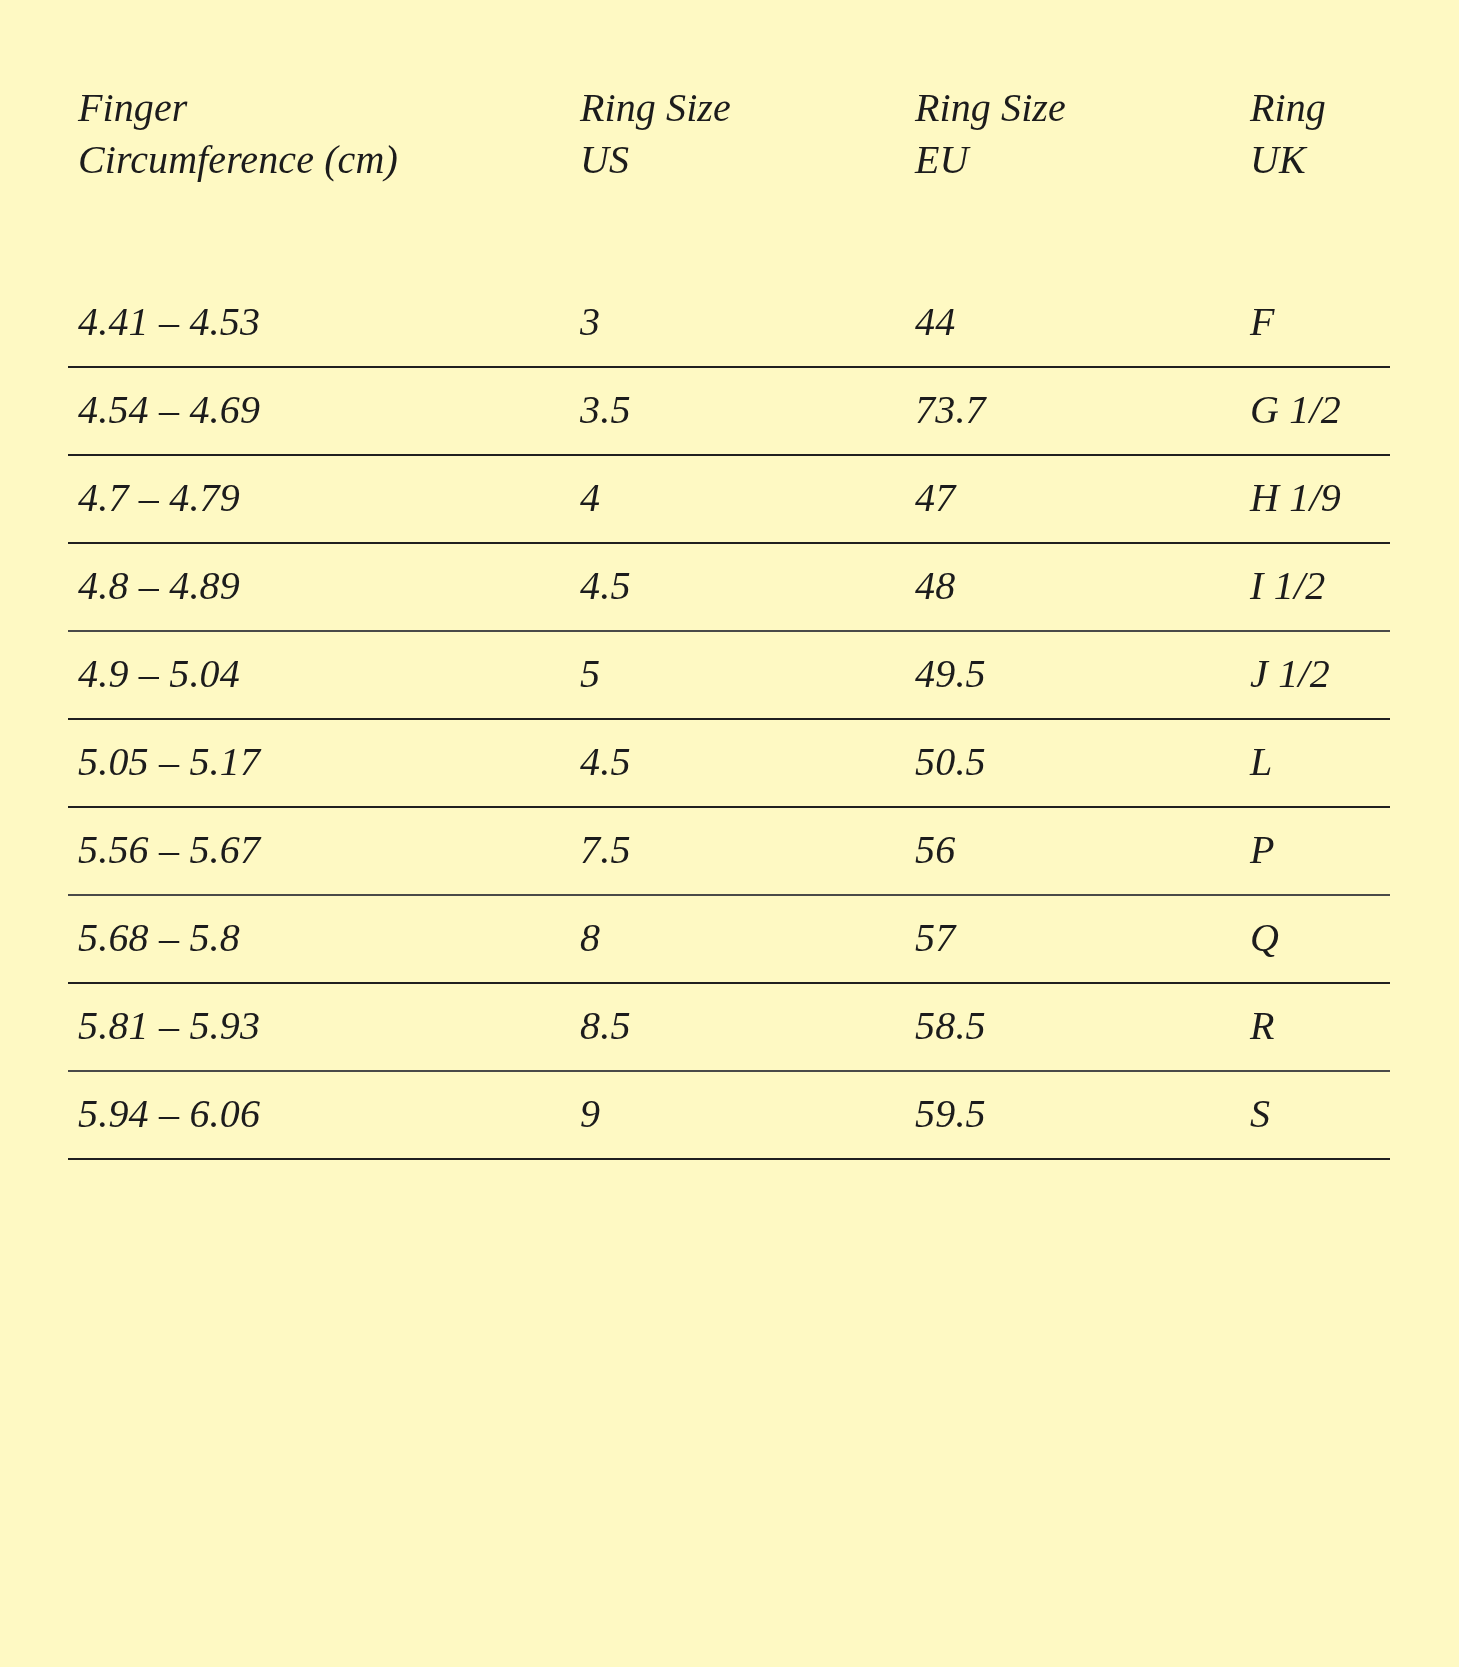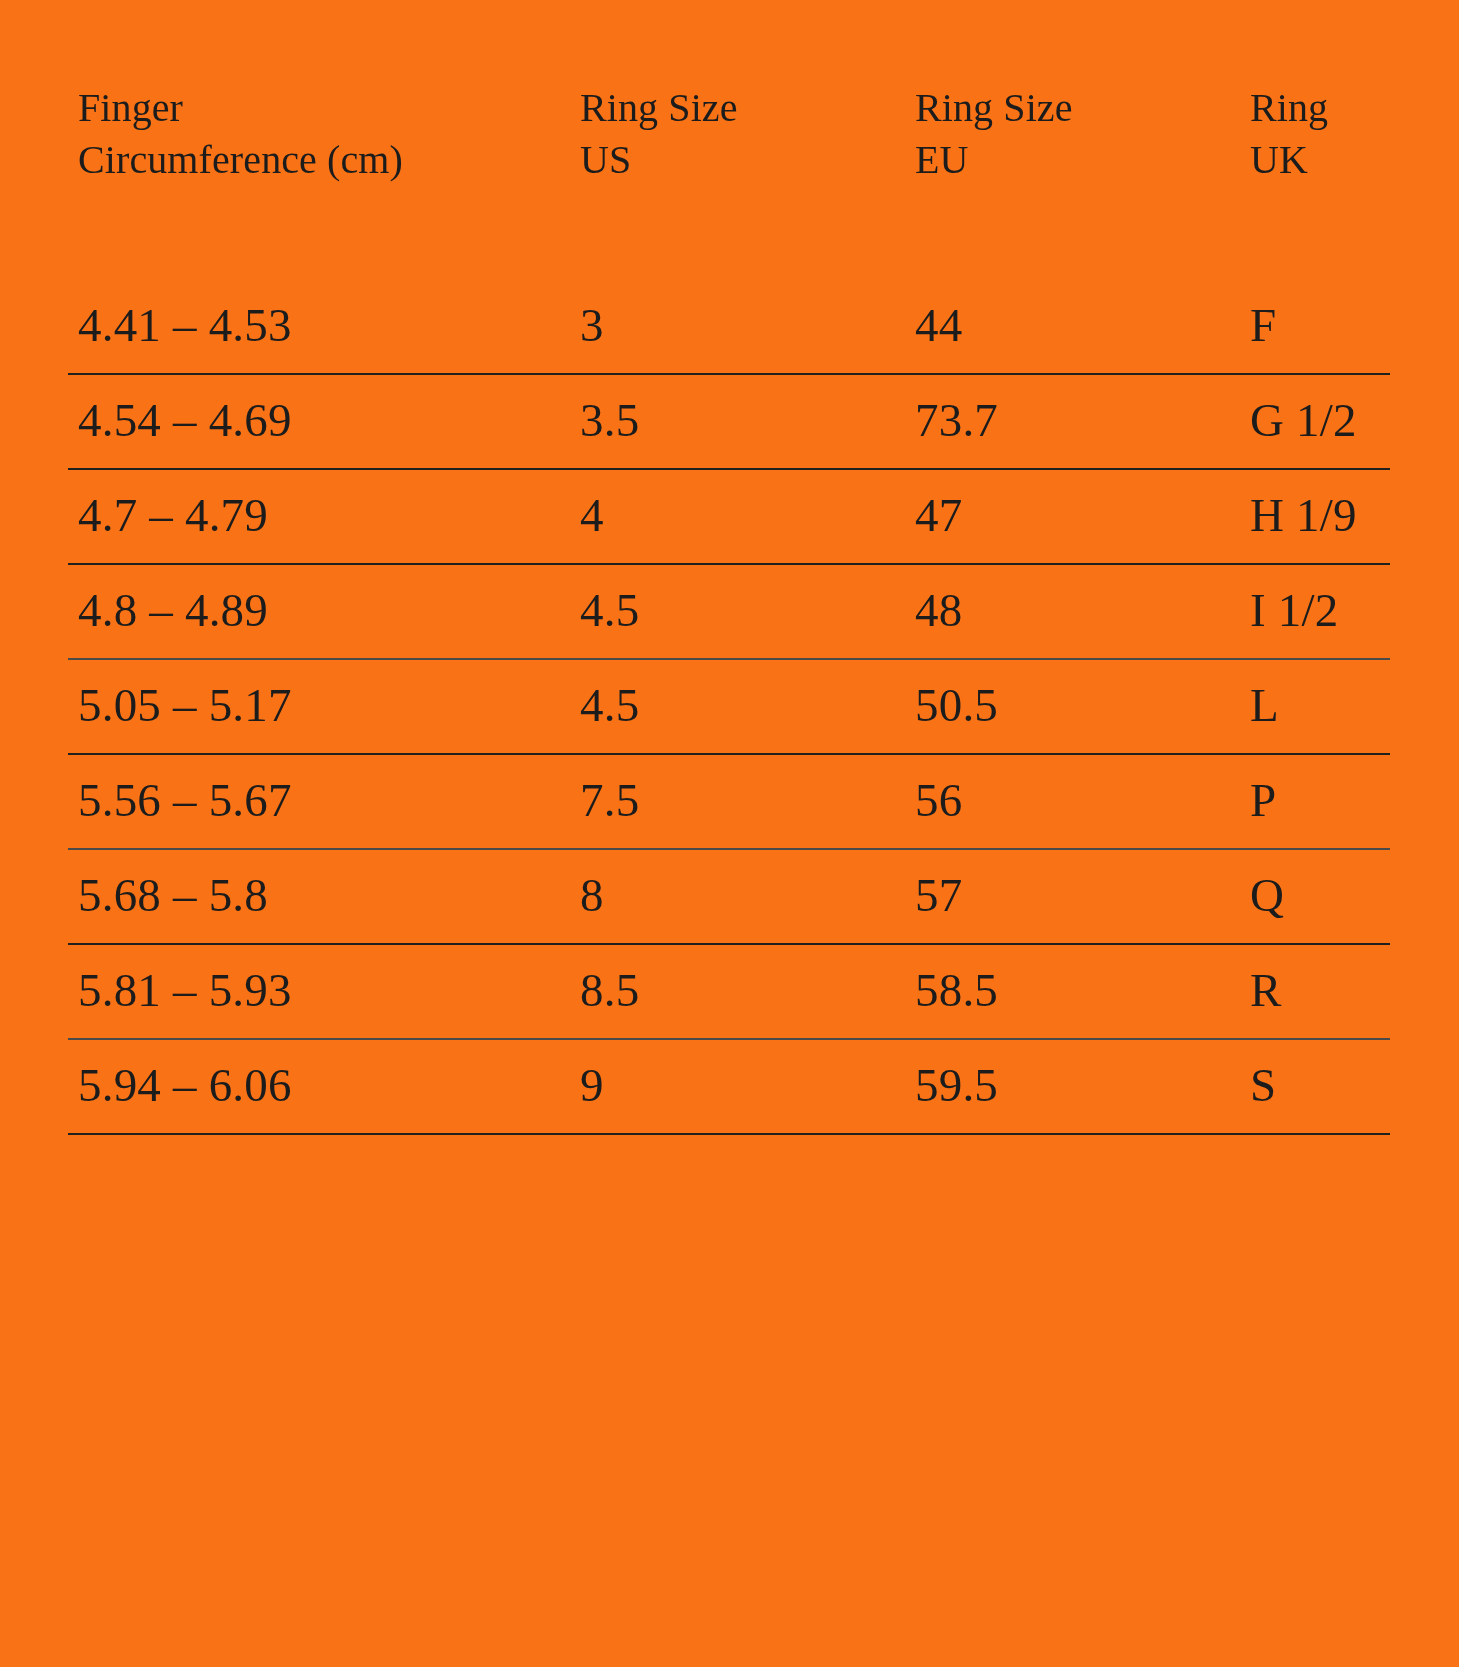--- a/index.html
+++ b/index.html
@@ -14,22 +14,23 @@
     overflow: hidden;
     font-family: "Liberation Serif", "DejaVu Serif", serif;
     color: #1c1c1c;
     -webkit-font-smoothing: antialiased;
   }
 
   .sheet {
     position: relative;
     width: 1459px;
     height: 1667px;
-    background: #f97316;
+    background: #fef9c3;
     box-sizing: border-box;
+    font-style: italic;
   }
 
   table.size-table {
     position: absolute;
     left: 68px;
     top: 14px;
     width: 1322px;
     border-collapse: collapse;
     table-layout: fixed;
   }
@@ -51,21 +52,21 @@
     letter-spacing: 0.1px;
   }
 
   thead tr.header-row th {
     padding-top: 16px;
     padding-bottom: 52px;
   }
 
   tbody td {
     text-align: left;
-    font-size: 47px;
+    font-size: 40px;
     line-height: 1.0;
     padding: 22px 0 24px 10px;
     vertical-align: baseline;
     border: none;
     border-bottom: 2px solid #20201f;
     white-space: nowrap;
     letter-spacing: 0.2px;
   }
 
   tbody tr:first-child td {
@@ -128,20 +129,26 @@
         <td>47</td>
         <td>H 1/9</td>
       </tr>
       <tr class="rule-light">
         <td>4.8 – 4.89</td>
         <td>4.5</td>
         <td>48</td>
         <td>I 1/2</td>
       </tr>
       <tr>
+        <td>4.9 – 5.04</td>
+        <td>5</td>
+        <td>49.5</td>
+        <td>J 1/2</td>
+      </tr>
+      <tr>
         <td>5.05 – 5.17</td>
         <td>4.5</td>
         <td>50.5</td>
         <td>L</td>
       </tr>
       <tr class="rule-light">
         <td>5.56 – 5.67</td>
         <td>7.5</td>
         <td>56</td>
         <td>P</td>

